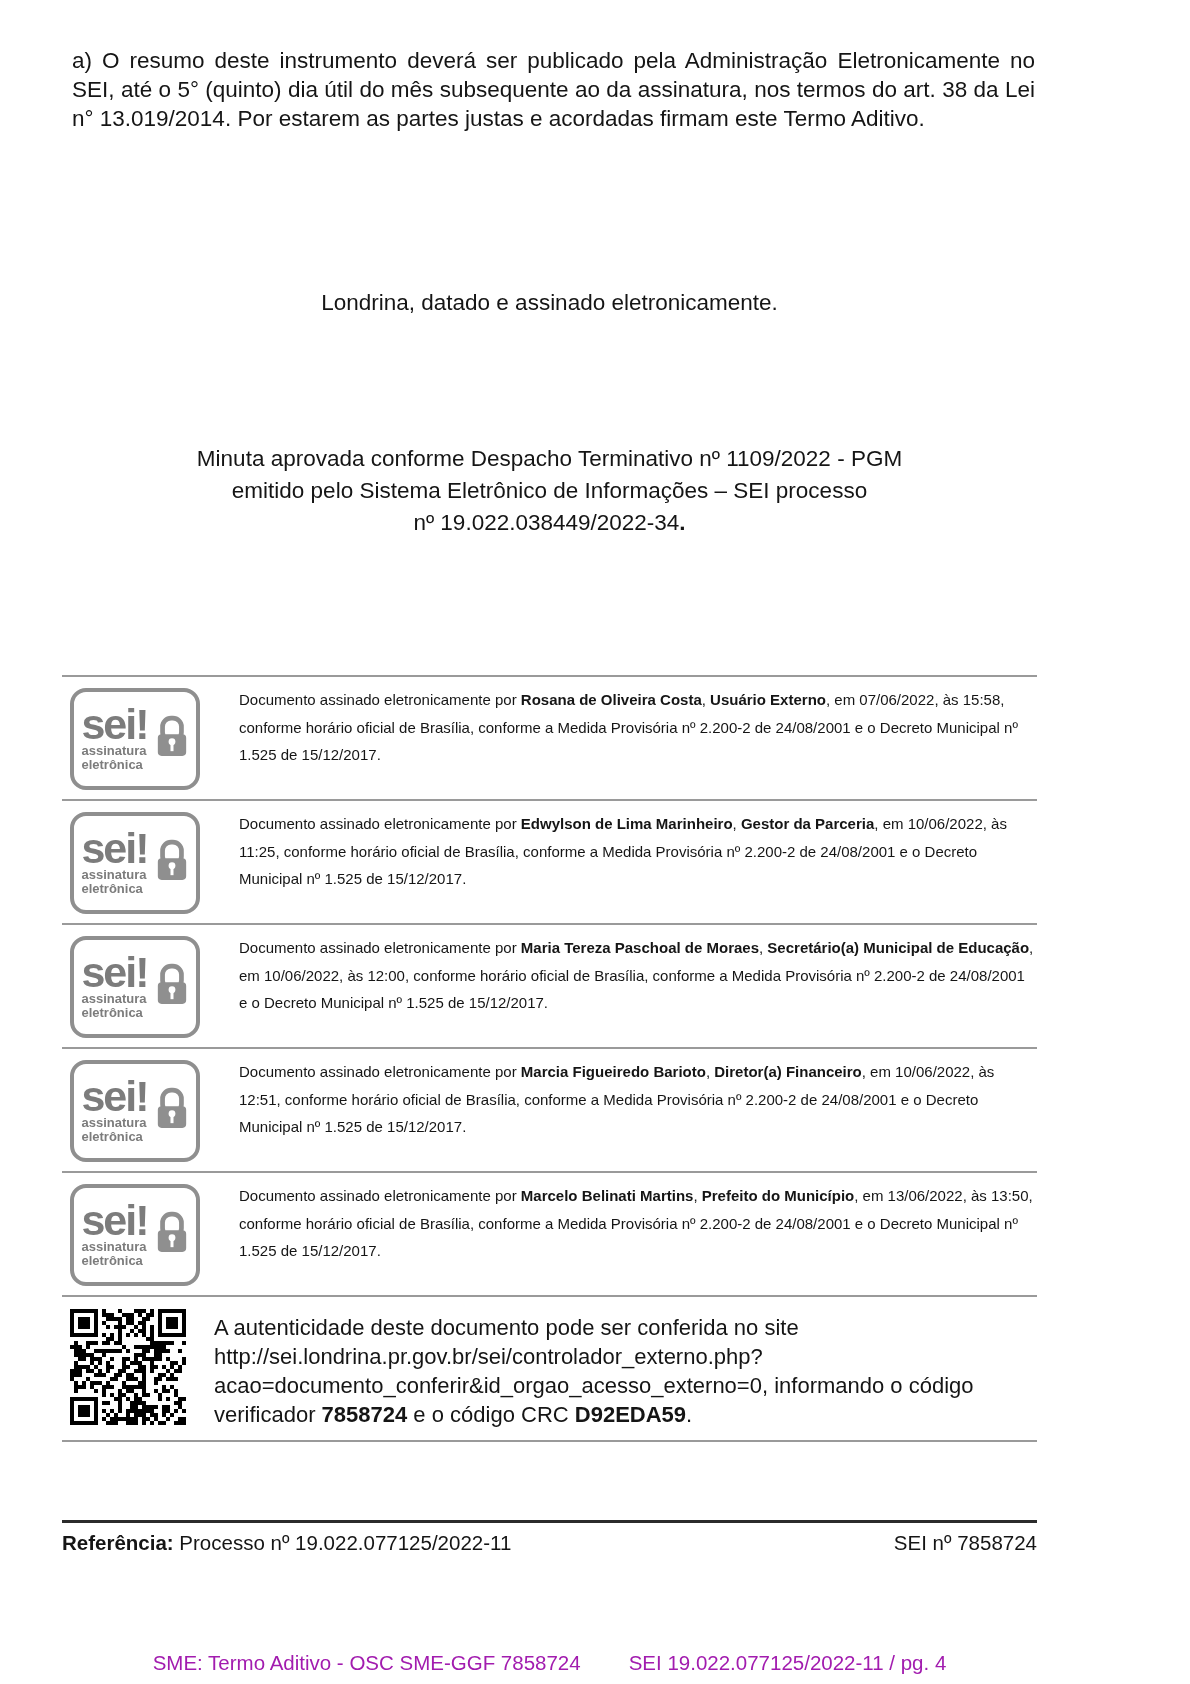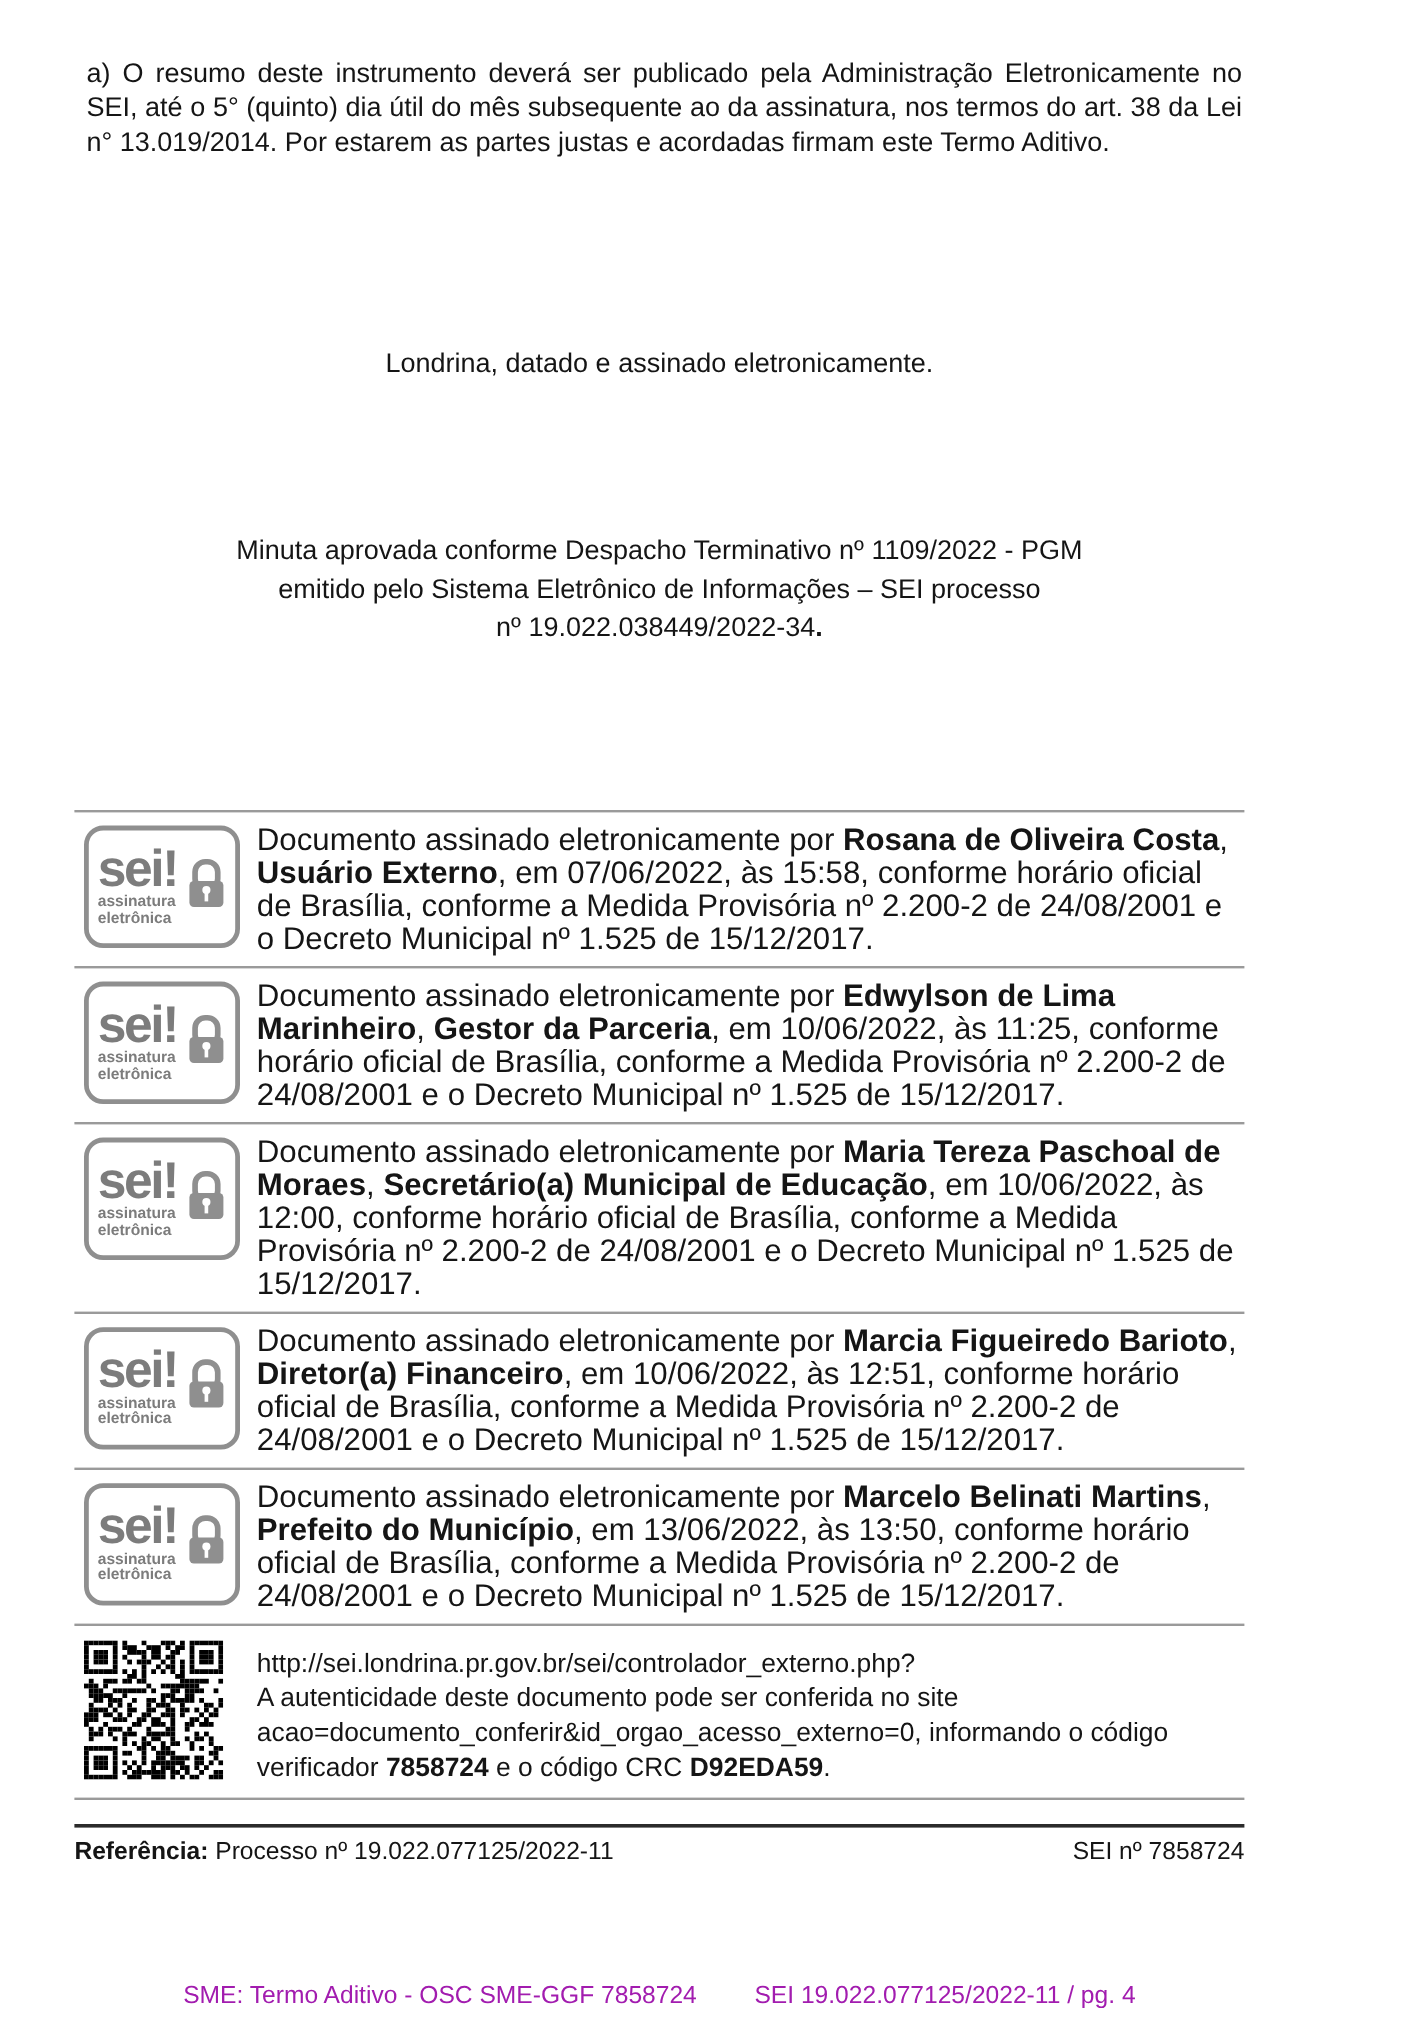--- a/index.html
+++ b/index.html
@@ -45,21 +45,21 @@
   .stamp-left { display:flex; flex-direction:column; align-items:flex-start; }
   .sei-brand {
     font-size:43px; font-weight:bold; color:#7c7c7c;
     letter-spacing:-2px; line-height:34px;
   }
   .stamp-sub {
     font-size:13px; font-weight:bold; color:#7c7c7c; line-height:13.5px;
     margin-top:3px; letter-spacing:0;
   }
   .sig-text {
-    font-size:26px; line-height:27.5px; width:818px; padding-top:1px;
+    font-size:15px; line-height:27.5px; width:818px; padding-top:1px;margin-left:25px;
   }
   .qr-cell { width:152px; flex:none; padding:4px 0 0 8px; }
   .verif-text { font-size:22px; line-height:29px; padding-top:8px; }
   .ref-row {
     position:absolute; left:62px; top:1520px; width:975px;
     border-top:3px solid #2b2b2b; padding-top:8px;
     display:flex; justify-content:space-between;
     font-size:20.5px;
   }
   .bold { font-weight:bold; }
@@ -603,22 +603,22 @@
             <rect x="64" y="112" width="4" height="4"></rect>
             <rect x="72" y="112" width="4" height="4"></rect>
             <rect x="80" y="112" width="4" height="4"></rect>
             <rect x="88" y="112" width="4" height="4"></rect>
             <rect x="92" y="112" width="4" height="4"></rect>
             <rect x="104" y="112" width="4" height="4"></rect>
             <rect x="108" y="112" width="4" height="4"></rect>
             <rect x="112" y="112" width="4" height="4"></rect>
           </svg></div>
       <div class="verif-text">
+          <div><span>A autenticidade deste documento pode ser conferida no site</span></div>
           <div><span>http://sei.londrina.pr.gov.br/sei/controlador_externo.php?</span></div>
-          <div><span>A autenticidade deste documento pode ser conferida no site</span></div>
           <div><span>acao=documento_conferir&amp;id_orgao_acesso_externo=0, informando o código</span></div>
           <div><span>verificador </span><span style="font-weight: bold;">7858724</span><span> e o código CRC </span><span style="font-weight: bold;">D92EDA59</span><span>.</span></div>
         </div>
     </div>
 
   </div>
 
   <div class="ref-row">
     <span><span class="bold">Referência:</span><span> Processo nº 19.022.077125/2022-11</span></span>
     <span>SEI nº 7858724</span>

